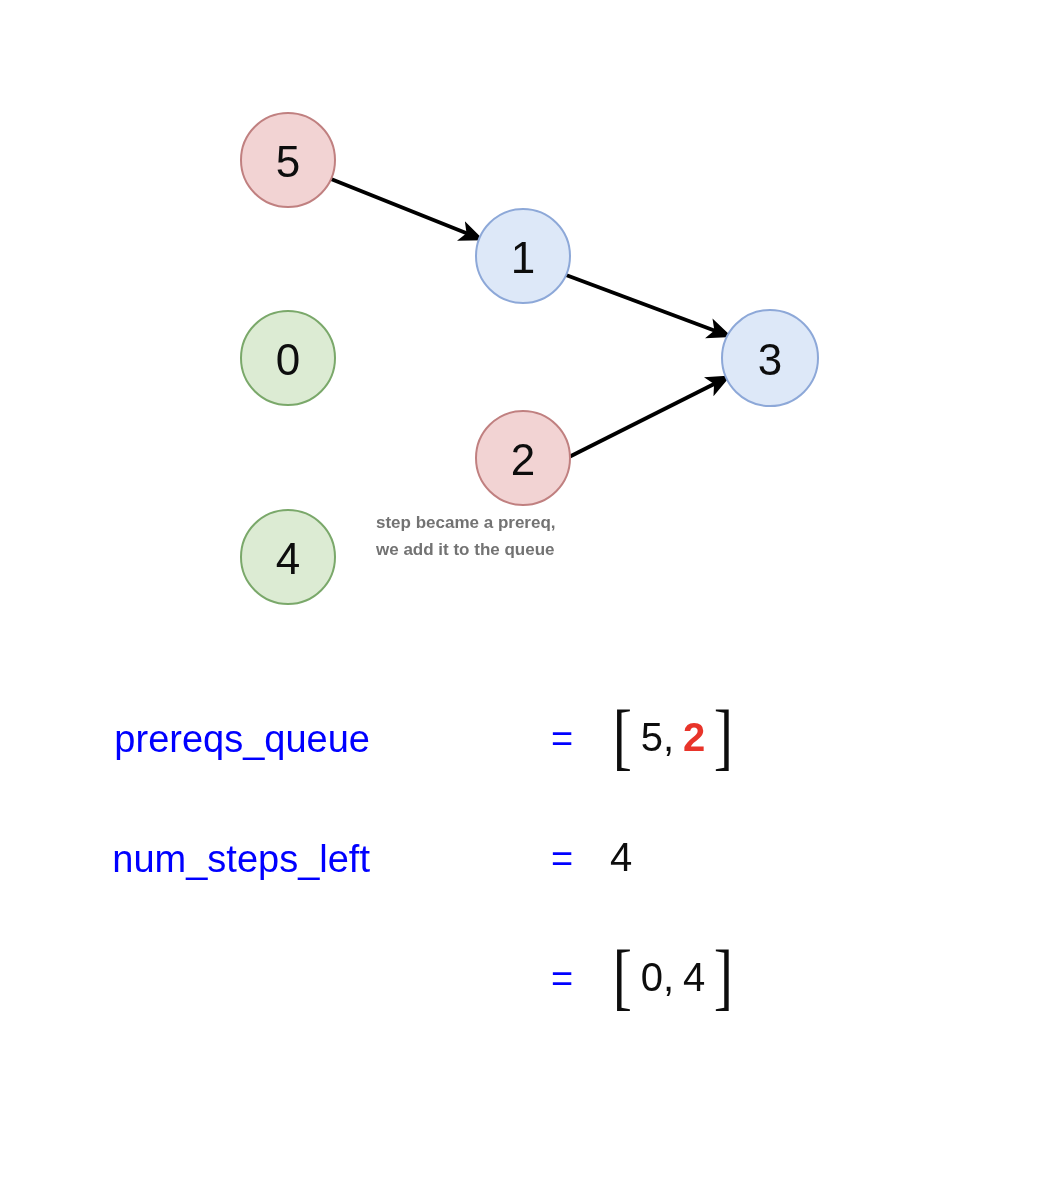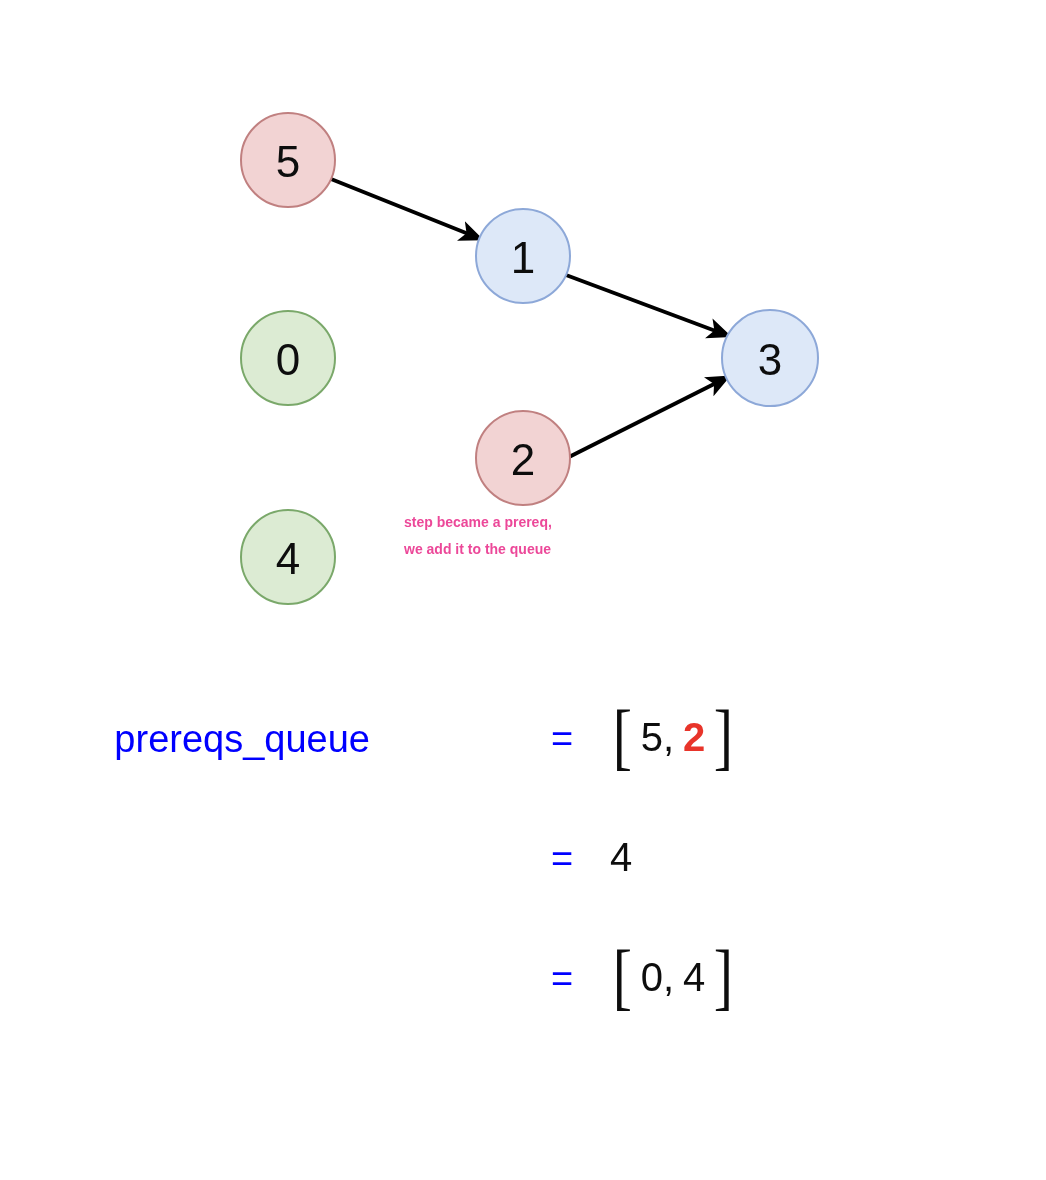--- a/index.html
+++ b/index.html
@@ -41,25 +41,25 @@
     dominant-baseline: central;
   }
   .edge-line {
     stroke: #000000;
     stroke-width: 4;
     fill: none;
   }
 
   .annotation {
     position: absolute;
-    left: 404px;
+    left: 376px;
     top: 509px;
-    color: #ec4899;
-    font-family: "Liberation Sans", sans-serif;
-    font-size: 14px;
+    color: #737373;
+    font-family: "Liberation Sans", sans-serif;
+    font-size: 17px;
     font-weight: 600;
     line-height: 27px;
     white-space: pre;
   }
 
   
   .vars {
     position: absolute;
     left: 0;
     top: 700px;
@@ -175,20 +175,21 @@
         <div class="var-eq">=</div>
         <div class="var-value">
           <span class="brk brk-l">[</span>
           <span class="val-item">5</span>
           <span class="val-sep">,</span>
           <span class="val-item hl">2</span>
           <span class="brk brk-r">]</span>
         </div>
       </div>
       <div class="var-row">
+        <div class="var-name">num_steps_left</div>
         <div class="var-eq">=</div>
         <div class="var-value">
           <span class="scalar">4</span>
         </div>
       </div>
       <div class="var-row">
         <div class="var-eq">=</div>
         <div class="var-value">
           <span class="brk brk-l">[</span>
           <span class="val-item">0</span>

